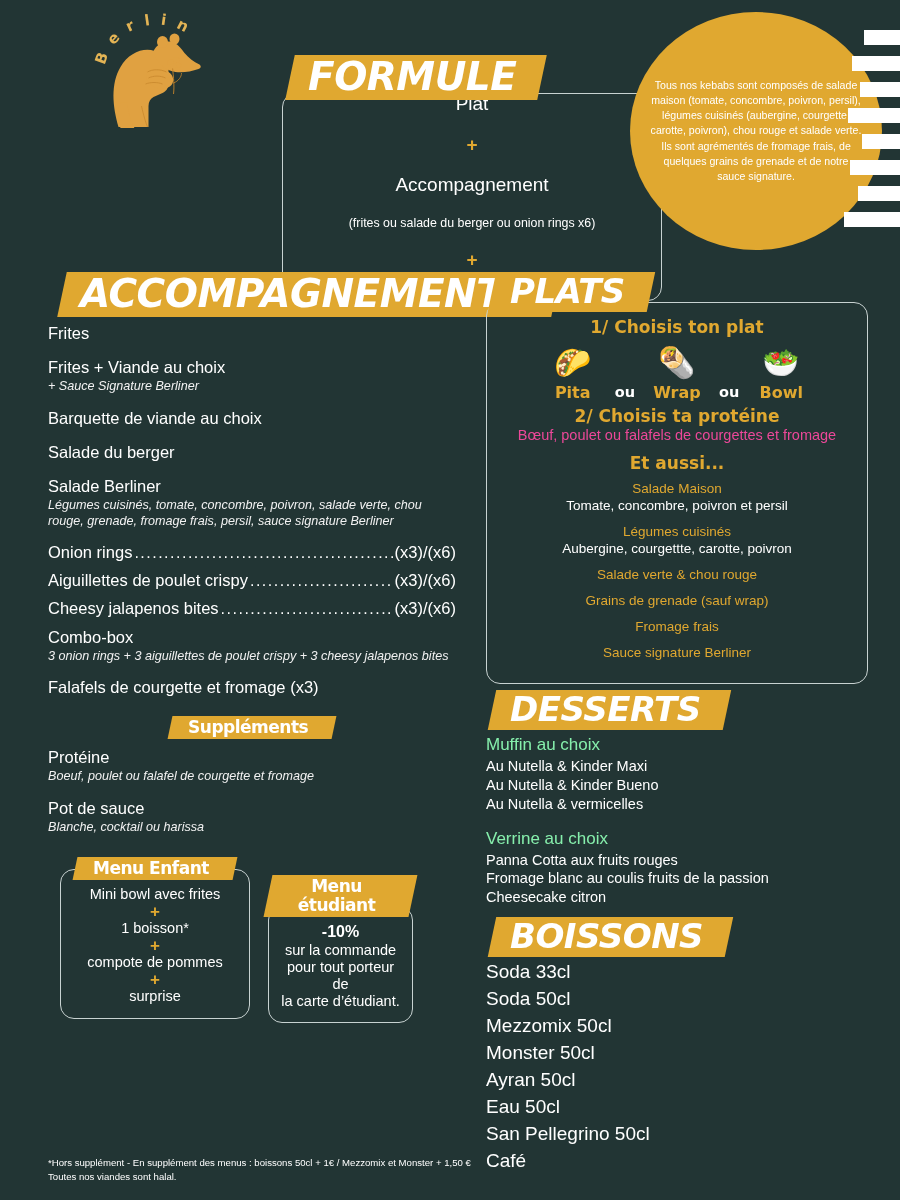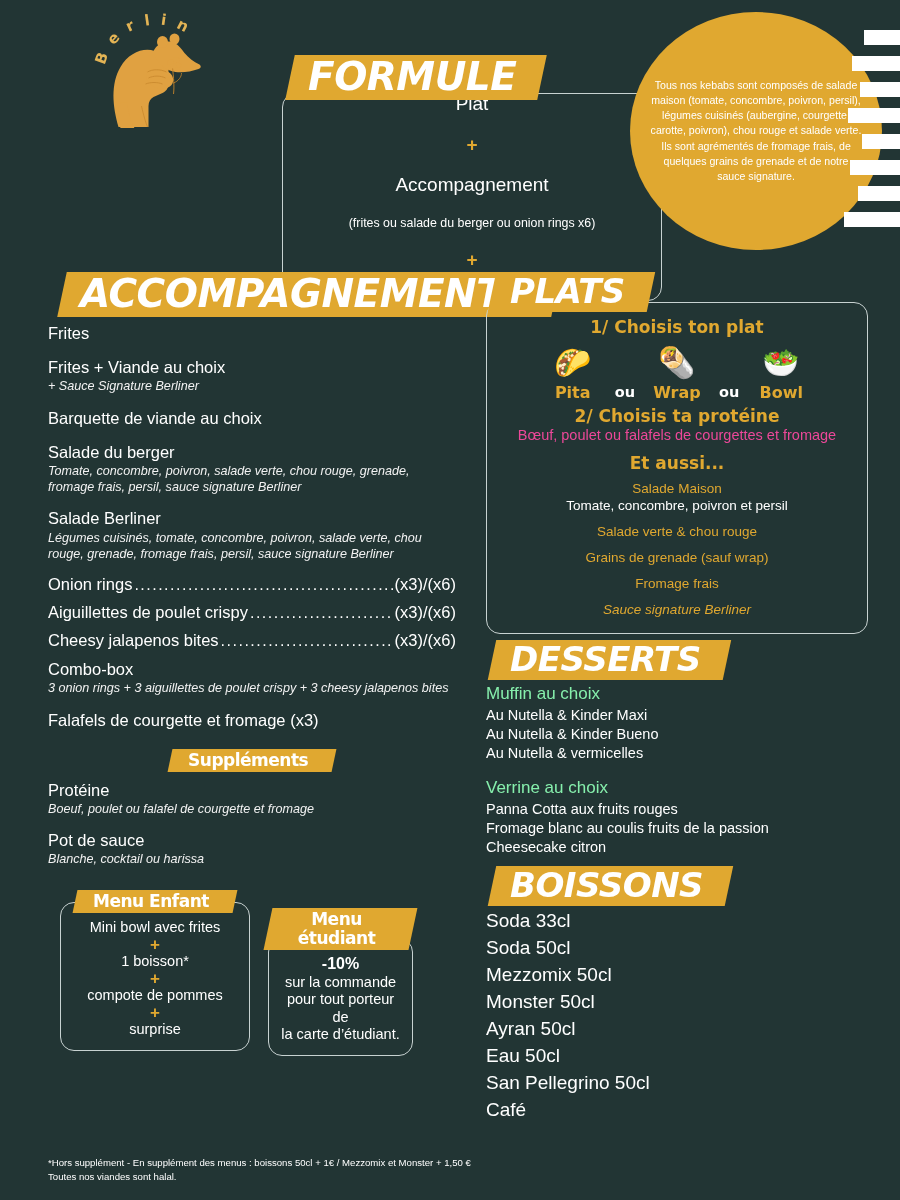--- a/index.html
+++ b/index.html
@@ -340,21 +340,20 @@
           <div class="item-name">Frites + Viande au choix</div>
           <div class="item-desc">+ Sauce Signature Berliner</div>
         </div>
 
         <div class="entry">
           <div class="item-name">Barquette de viande au choix</div>
         </div>
 
         <div class="entry">
           <div class="item-name">Salade du berger</div>
-          <div class="item-desc">Tomate, concombre, poivron, salade verte, chou rouge, grenade, fromage frais, persil, sauce signature Berliner</div>
         </div>
 
         <div class="entry">
           <div class="item-name">Salade Berliner</div>
           <div class="item-desc">Légumes cuisinés, tomate, concombre, poivron, salade verte, chou rouge, grenade, fromage frais, persil, sauce signature Berliner</div>
         </div>
 
         <div class="entry tight">
           <div class="dotted-row">
             <span class="lbl">Onion rings</span>
@@ -474,29 +473,33 @@
         <div class="step-title">2/ Choisis ta protéine</div>
         <div class="proteine-line">Bœuf, poulet ou falafels de courgettes et fromage</div>
 
         <div class="etaussi">Et aussi...</div>
 
         <div class="extra">
           <div class="ehead">Salade Maison</div>
           <div class="edesc">Tomate, concombre, poivron et persil</div>
         </div>
         <div class="extra">
+          <div class="ehead">Légumes cuisinés</div>
+          <div class="edesc">Aubergine, courgettte, carotte, poivron</div>
+        </div>
+        <div class="extra">
           <div class="ehead">Salade verte &amp; chou rouge</div>
         </div>
         <div class="extra">
           <div class="ehead">Grains de grenade (sauf wrap)</div>
         </div>
         <div class="extra">
           <div class="ehead">Fromage frais</div>
         </div>
-        <div class="extra" style="margin-bottom:0;font-style:italic;">
+        <div class="extra" style="margin-bottom:8px;">
           <div class="ehead">Sauce signature Berliner</div>
         </div>
       </div>
     </div>
 
     <div style="margin-top:6px;">
       <div class="banner banner-lg" style="margin-left:6px;">
         <span>DESSERTS</span>
       </div>
 

